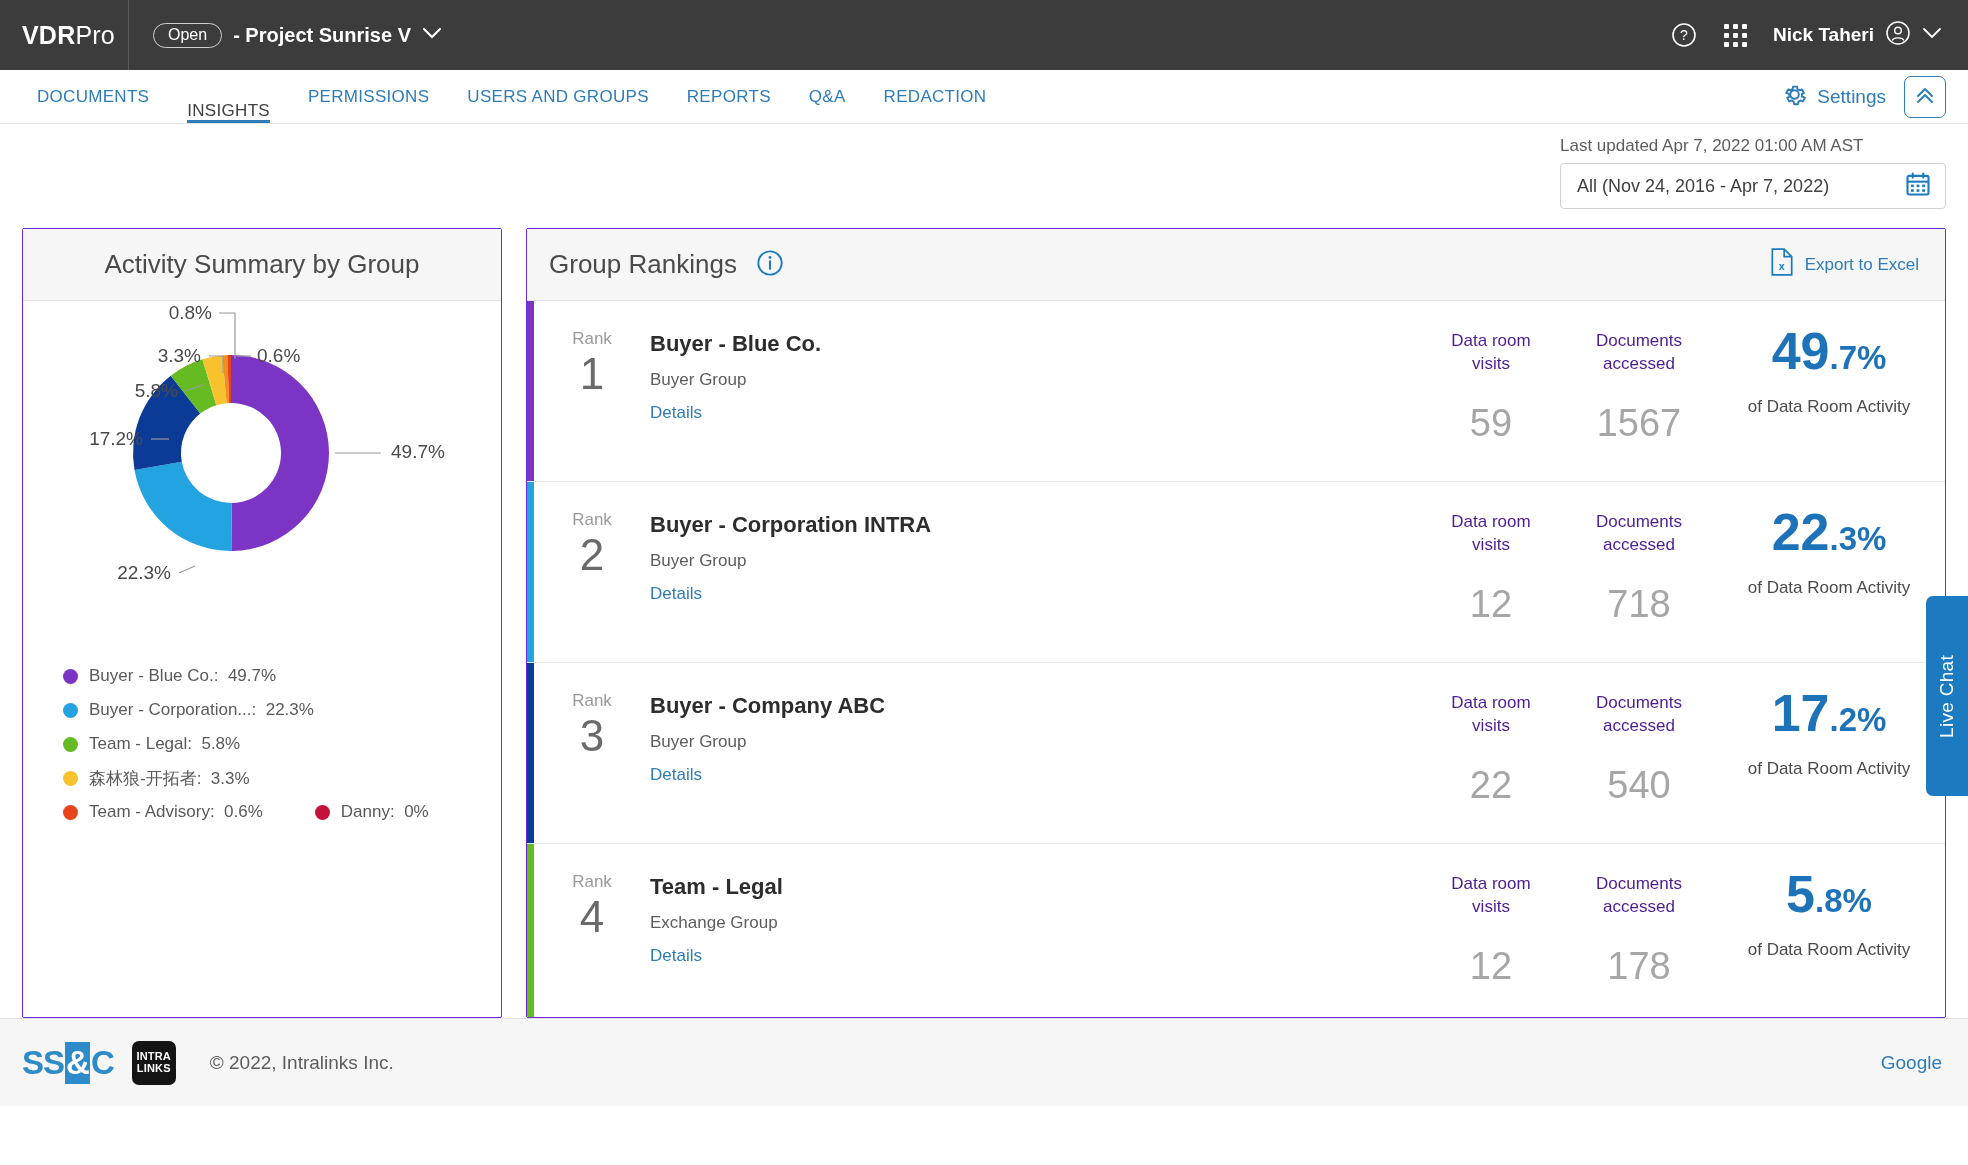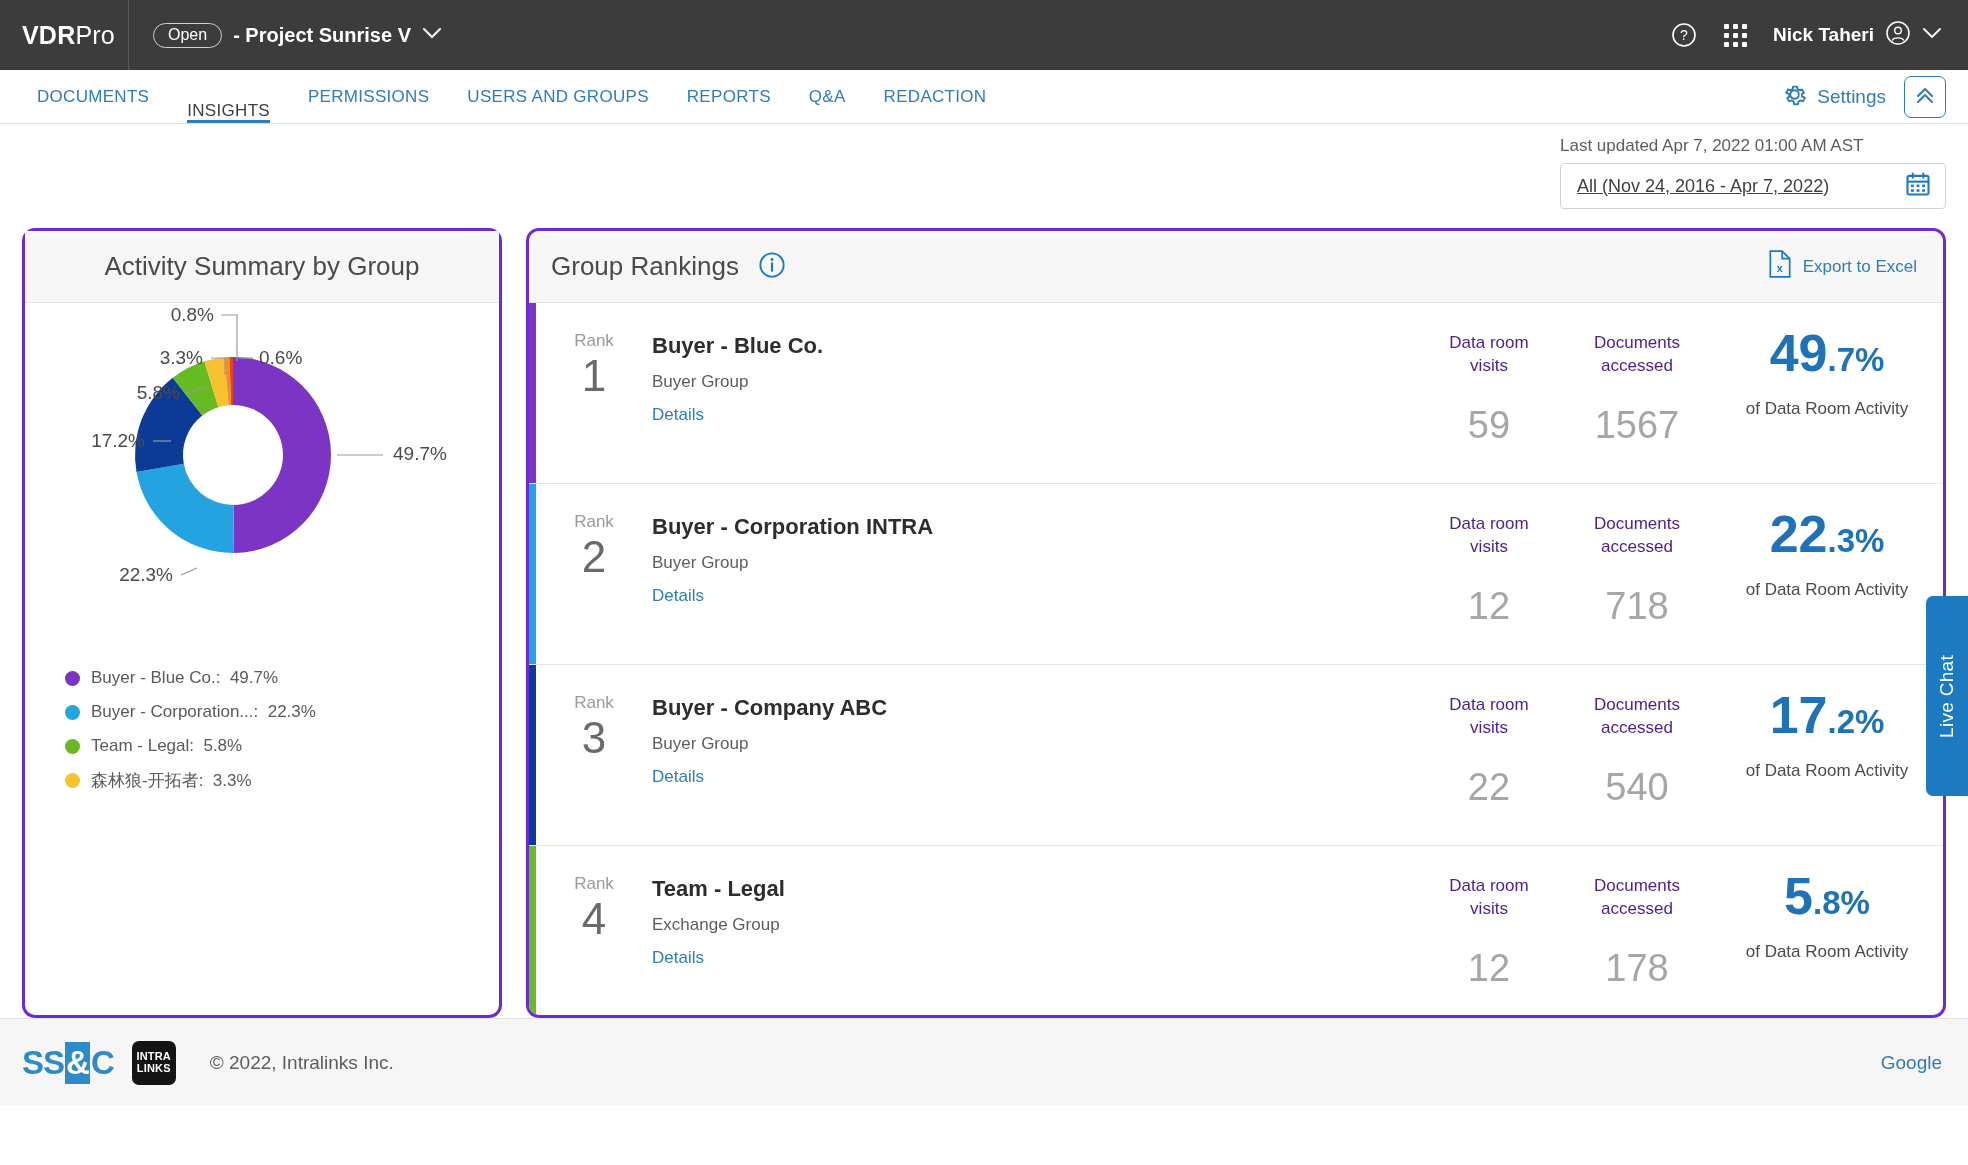--- a/index.html
+++ b/index.html
@@ -71,30 +71,30 @@
     position: relative; height: 104px;
   }
   .filterbox {
     position: absolute; right: 22px; top: 12px; width: 386px;
   }
   .lastupdated { font-size: 17px; color: #5d5d5d; text-align: left; margin-bottom: 7px; }
   .datefield {
     height: 46px; border: 1px solid #d2d2d2; border-radius: 4px; background: #fff;
     display: flex; align-items: center; padding: 0 13px 0 16px;
   }
-  .datefield .dtext { font-size: 18px; color: #404040; white-space: nowrap; text-decoration: underline; }
+  .datefield .dtext { font-size: 18px; color: #404040; white-space: nowrap; }
   .cal-icon { margin-left: auto; }
 
   
   .main {
     display: flex; gap: 0; padding: 0 22px; align-items: flex-start;
     height: 790px; position: relative;
   }
   .card {
-    background: #ffffff; border: 3px solid #6d28d9; border-radius: 13px;
+    background: #ffffff; border: 1px solid #6d28d9; border-radius: 2px;
   }
   
   .leftcard { width: 480px; height: 790px; margin-right: 24px; display: flex; flex-direction: column; }
   .card-head {
     height: 72px; background: #f6f6f6; border-bottom: 1px solid #e2e2e2;
     display: flex; align-items: center; justify-content: center;
   }
   .card-head .title { font-size: 26px; color: #4a4a4a; }
   .donutzone { height: 330px; position: relative; }
   .donut-svg { position: absolute; left: 0; top: 0; }
@@ -337,20 +337,28 @@
           <span class="lbl">Buyer - Corporation...:&nbsp; 22.3%</span>
         </div>
         <div class="legrow">
           <span class="dot" style="background: rgb(102, 187, 35);"></span>
           <span class="lbl">Team - Legal:&nbsp; 5.8%</span>
         </div>
         <div class="legrow">
           <span class="dot" style="background: rgb(247, 194, 46);"></span>
           <span class="lbl">森林狼-开拓者:&nbsp; 3.3%</span>
         </div>
+        <div class="legrow">
+          <span class="dot" style="background: rgb(232, 68, 26);"></span>
+          <span class="lbl">Team - Advisory:&nbsp; 0.6%</span>
+          <span class="extra">
+            <span class="dot" style="background: rgb(196, 18, 59);"></span>
+            <span class="lbl">Danny:&nbsp; 0%</span>
+          </span>
+        </div>
       </div>
   </div>
 
   <div class="card rightcard">
     <div class="rank-head">
       <span class="title">Group Rankings</span>
       <span class="info-icon">
         <svg width="28" height="28" viewBox="0 0 24 24">
             <circle cx="12" cy="12" r="10" stroke="#1c7ac0" stroke-width="1.6" fill="none"></circle>
             <circle cx="12" cy="7.3" r="1.2" fill="#1c7ac0"></circle>

